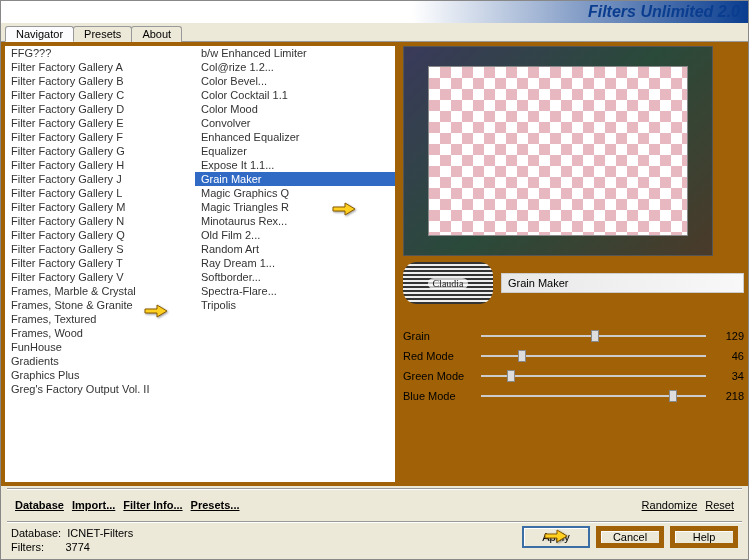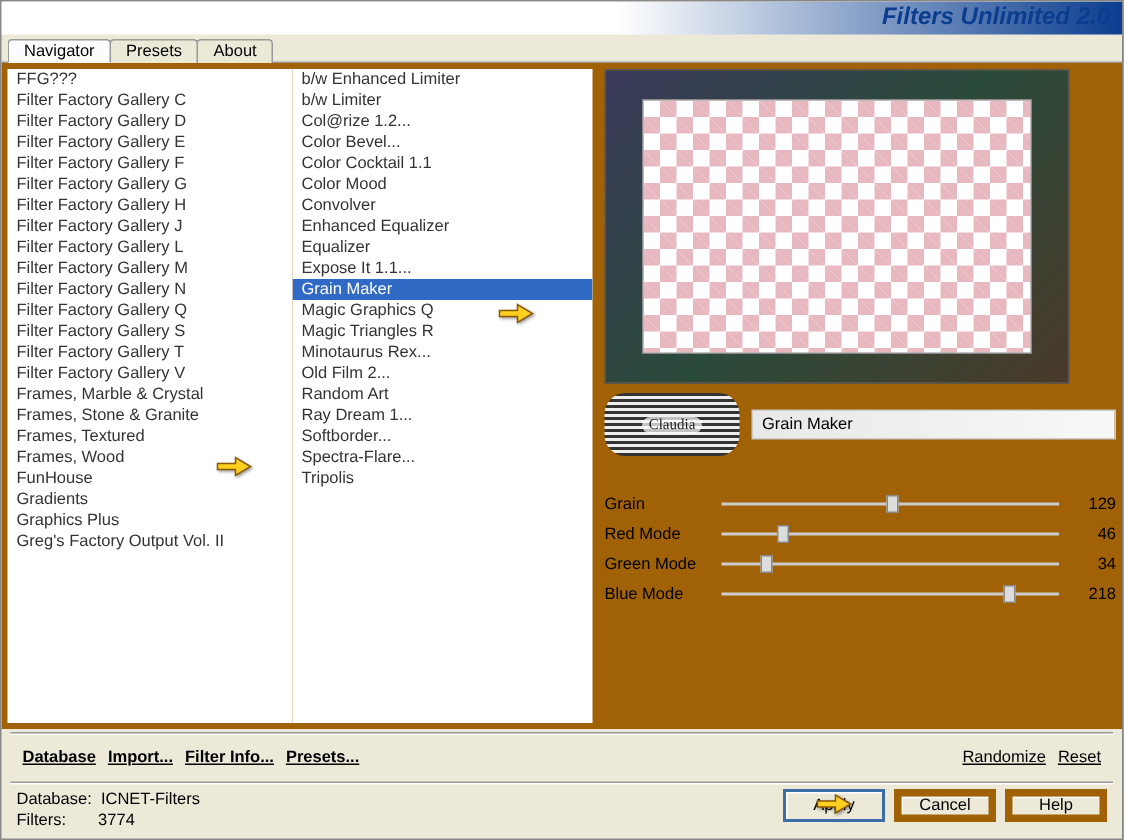--- a/index.html
+++ b/index.html
@@ -61,20 +61,22 @@
 <div class="tabs">
   <div class="tab active">Navigator</div>
   <div class="tab">Presets</div>
   <div class="tab">About</div>
 </div>
 
 <div class="content">
   <div class="col col1">
     <div class="listbox" id="categories">
         <div class="list-item">FFG???</div>
+        <div class="list-item">Filter Factory Gallery A</div>
+        <div class="list-item">Filter Factory Gallery B</div>
         <div class="list-item">Filter Factory Gallery C</div>
         <div class="list-item">Filter Factory Gallery D</div>
         <div class="list-item">Filter Factory Gallery E</div>
         <div class="list-item">Filter Factory Gallery F</div>
         <div class="list-item">Filter Factory Gallery G</div>
         <div class="list-item">Filter Factory Gallery H</div>
         <div class="list-item">Filter Factory Gallery J</div>
         <div class="list-item">Filter Factory Gallery L</div>
         <div class="list-item">Filter Factory Gallery M</div>
         <div class="list-item">Filter Factory Gallery N</div>
@@ -88,21 +90,20 @@
         <div class="list-item">Frames, Wood</div>
         <div class="list-item">FunHouse</div>
         <div class="list-item">Gradients</div>
         <div class="list-item">Graphics Plus</div>
         <div class="list-item">Greg's Factory Output Vol. II</div>
       </div>
   </div>
   <div class="col col2">
     <div class="listbox" id="filters">
         <div class="list-item">b/w Enhanced Limiter</div>
-        <div class="list-item">b/w Limiter</div>
         <div class="list-item">Col@rize 1.2...</div>
         <div class="list-item">Color Bevel...</div>
         <div class="list-item">Color Cocktail 1.1</div>
         <div class="list-item">Color Mood</div>
         <div class="list-item">Convolver</div>
         <div class="list-item">Enhanced Equalizer</div>
         <div class="list-item">Equalizer</div>
         <div class="list-item">Expose It 1.1...</div>
         <div class="list-item selected">Grain Maker</div>
         <div class="list-item">Magic Graphics Q</div>

